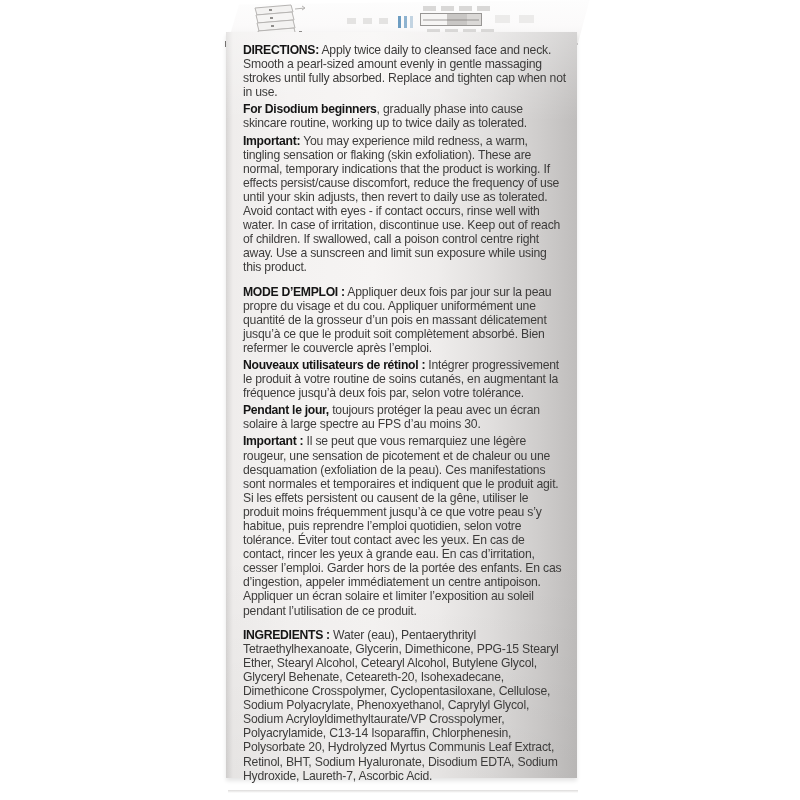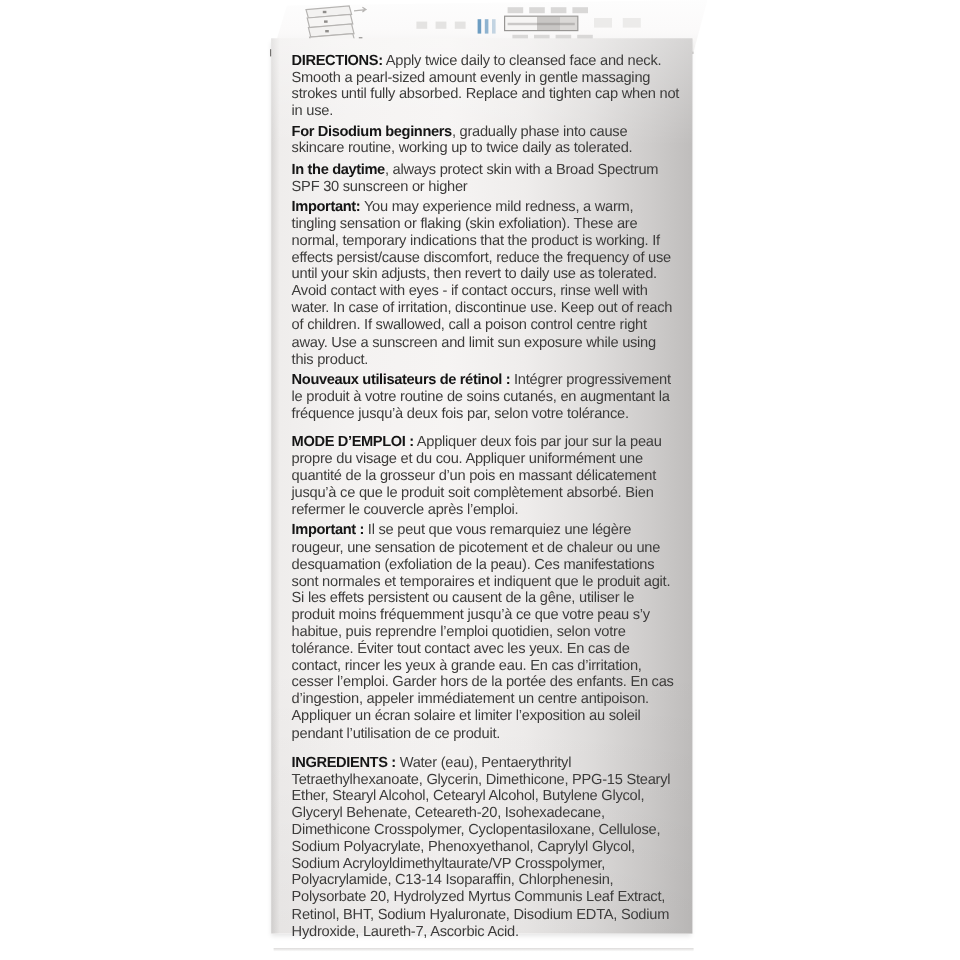--- a/index.html
+++ b/index.html
@@ -121,28 +121,28 @@
   <div class="lid-crease"></div>
   <div class="left-notch"></div>
 
   <div class="box-front">
     <div class="panel-text">
 
       <p class="para"><b>DIRECTIONS:</b><span> Apply twice daily to cleansed face and neck. Smooth a pearl-sized amount evenly in gentle massaging strokes until fully absorbed. Replace and tighten cap when not in use.</span></p>
 
       <p class="para"><b>For Disodium beginners</b><span>, gradually phase into cause skincare routine, working up to twice daily as tolerated.</span></p>
 
-      <p class="para"><b>In the daytime</b><span>, always protect skin with a Broad Spectrum SPF 30 sunscreen or higher</span></p>
 
       <p class="para"><b>Important:</b><span> You may experience mild redness, a warm, tingling sensation or flaking (skin exfoliation). These are normal, temporary indications that the product is working. If effects persist/cause discomfort, reduce the frequency of use until your skin adjusts, then revert to daily use as tolerated. Avoid contact with eyes - if contact occurs, rinse well with water. In case of irritation, discontinue use. Keep out of reach of children. If swallowed, call a poison control centre right away. Use a sunscreen and limit sun exposure while using this product.</span></p>
 
+      <p class="para gap-lg"><b>MODE D’EMPLOI :</b><span> Appliquer deux fois par jour sur la peau propre du visage et du cou. Appliquer uniformément une quantité de la grosseur d’un pois en massant délicatement jusqu’à ce que le produit soit complètement absorbé. Bien refermer le couvercle après l’emploi.</span></p>
+
       <p class="para"><b>Nouveaux utilisateurs de rétinol :</b><span> Intégrer progressivement le produit à votre routine de soins cutanés, en augmentant la fréquence jusqu’à deux fois par, selon votre tolérance.</span></p>
 
-      <p class="para gap-lg"><b>MODE D’EMPLOI :</b><span> Appliquer deux fois par jour sur la peau propre du visage et du cou. Appliquer uniformément une quantité de la grosseur d’un pois en massant délicatement jusqu’à ce que le produit soit complètement absorbé. Bien refermer le couvercle après l’emploi.</span></p>
-
+      <p class="para"><b>Pendant le jour,</b><span> toujours protéger la peau avec un écran solaire à large spectre au FPS d’au moins 30.</span></p>
 
       <p class="para"><b>Important :</b><span> Il se peut que vous remarquiez une légère rougeur, une sensation de picotement et de chaleur ou une desquamation (exfoliation de la peau). Ces manifestations sont normales et temporaires et indiquent que le produit agit. Si les effets persistent ou causent de la gêne, utiliser le produit moins fréquemment jusqu’à ce que votre peau s’y habitue, puis reprendre l’emploi quotidien, selon votre tolérance. Éviter tout contact avec les yeux. En cas de contact, rincer les yeux à grande eau. En cas d’irritation, cesser l’emploi. Garder hors de la portée des enfants. En cas d’ingestion, appeler immédiatement un centre antipoison. Appliquer un écran solaire et limiter l’exposition au soleil pendant l’utilisation de ce produit.</span></p>
 
       <p class="para gap-lg"><b>INGREDIENTS :</b><span> Water (eau), Pentaerythrityl Tetraethylhexanoate, Glycerin, Dimethicone, PPG-15 Stearyl Ether, Stearyl Alcohol, Cetearyl Alcohol, Butylene Glycol, Glyceryl Behenate, Ceteareth-20, Isohexadecane, Dimethicone Crosspolymer, Cyclopentasiloxane, Cellulose, Sodium Polyacrylate, Phenoxyethanol, Caprylyl Glycol, Sodium Acryloyldimethyltaurate/VP Crosspolymer, Polyacrylamide, C13-14 Isoparaffin, Chlorphenesin, Polysorbate 20, Hydrolyzed Myrtus Communis Leaf Extract, Retinol, BHT, Sodium Hyaluronate, Disodium EDTA, Sodium Hydroxide, Laureth-7, Ascorbic Acid.</span></p>
 
     </div>
   </div>
 
   <div class="bottom-shade"></div>
 </div>

